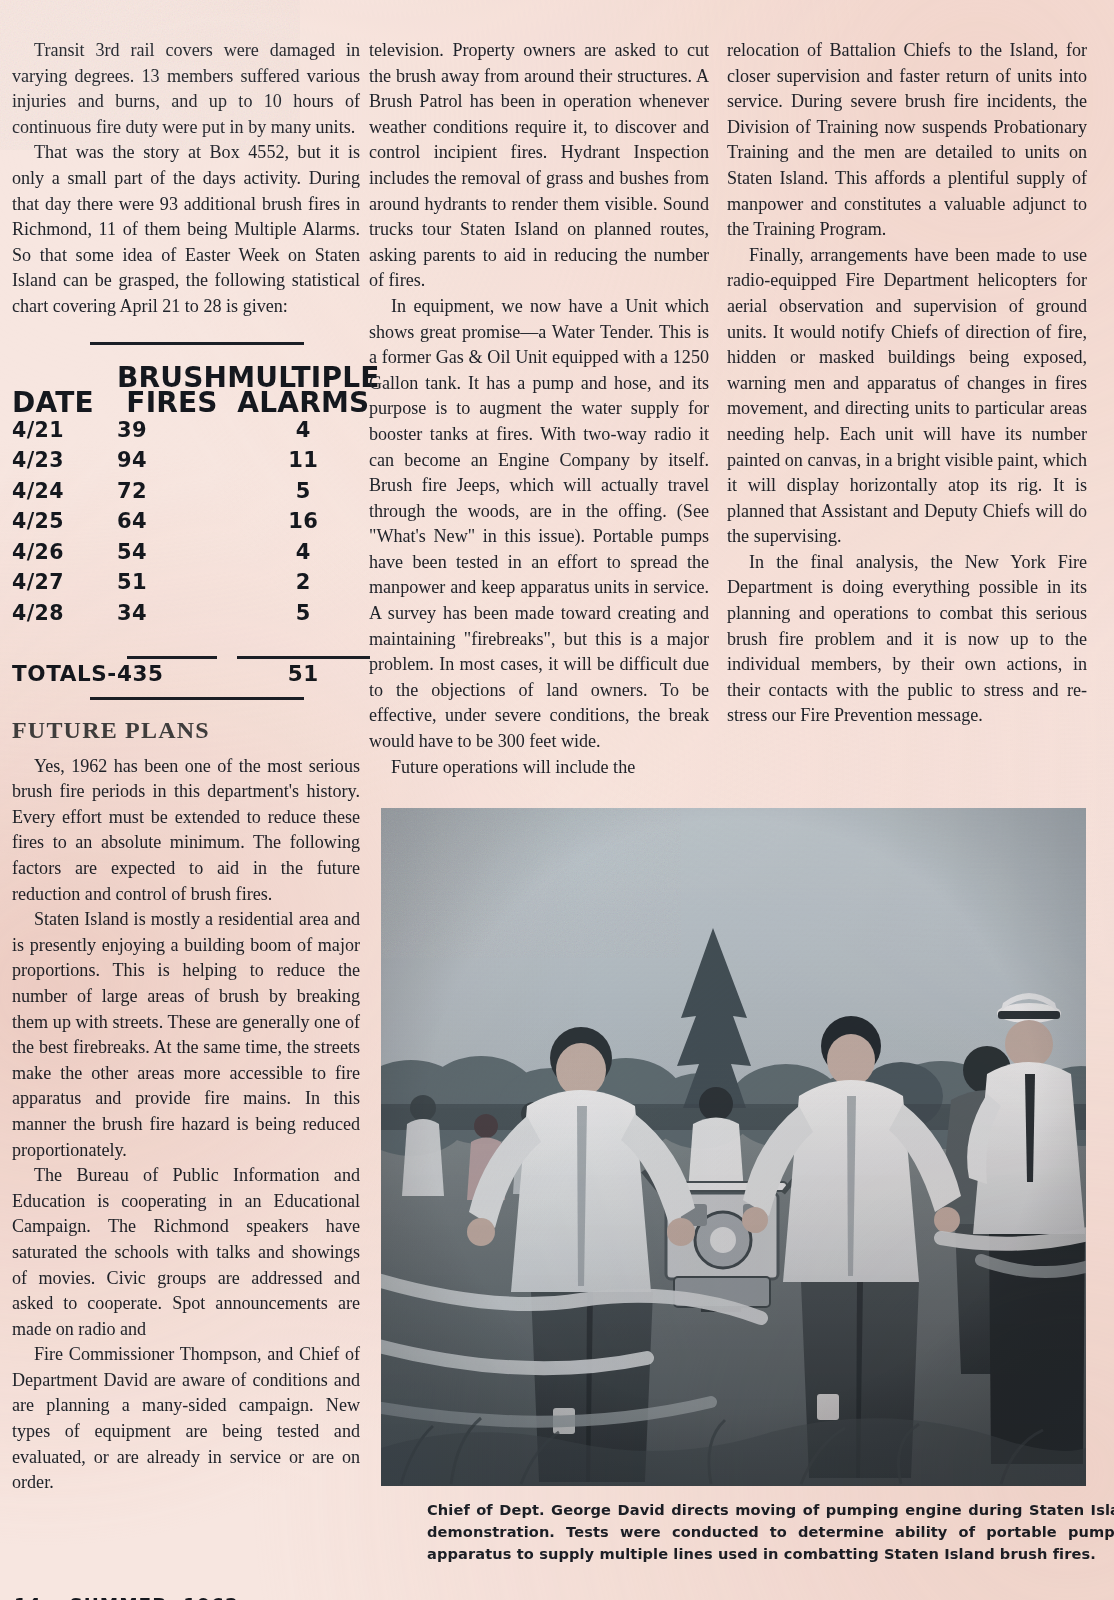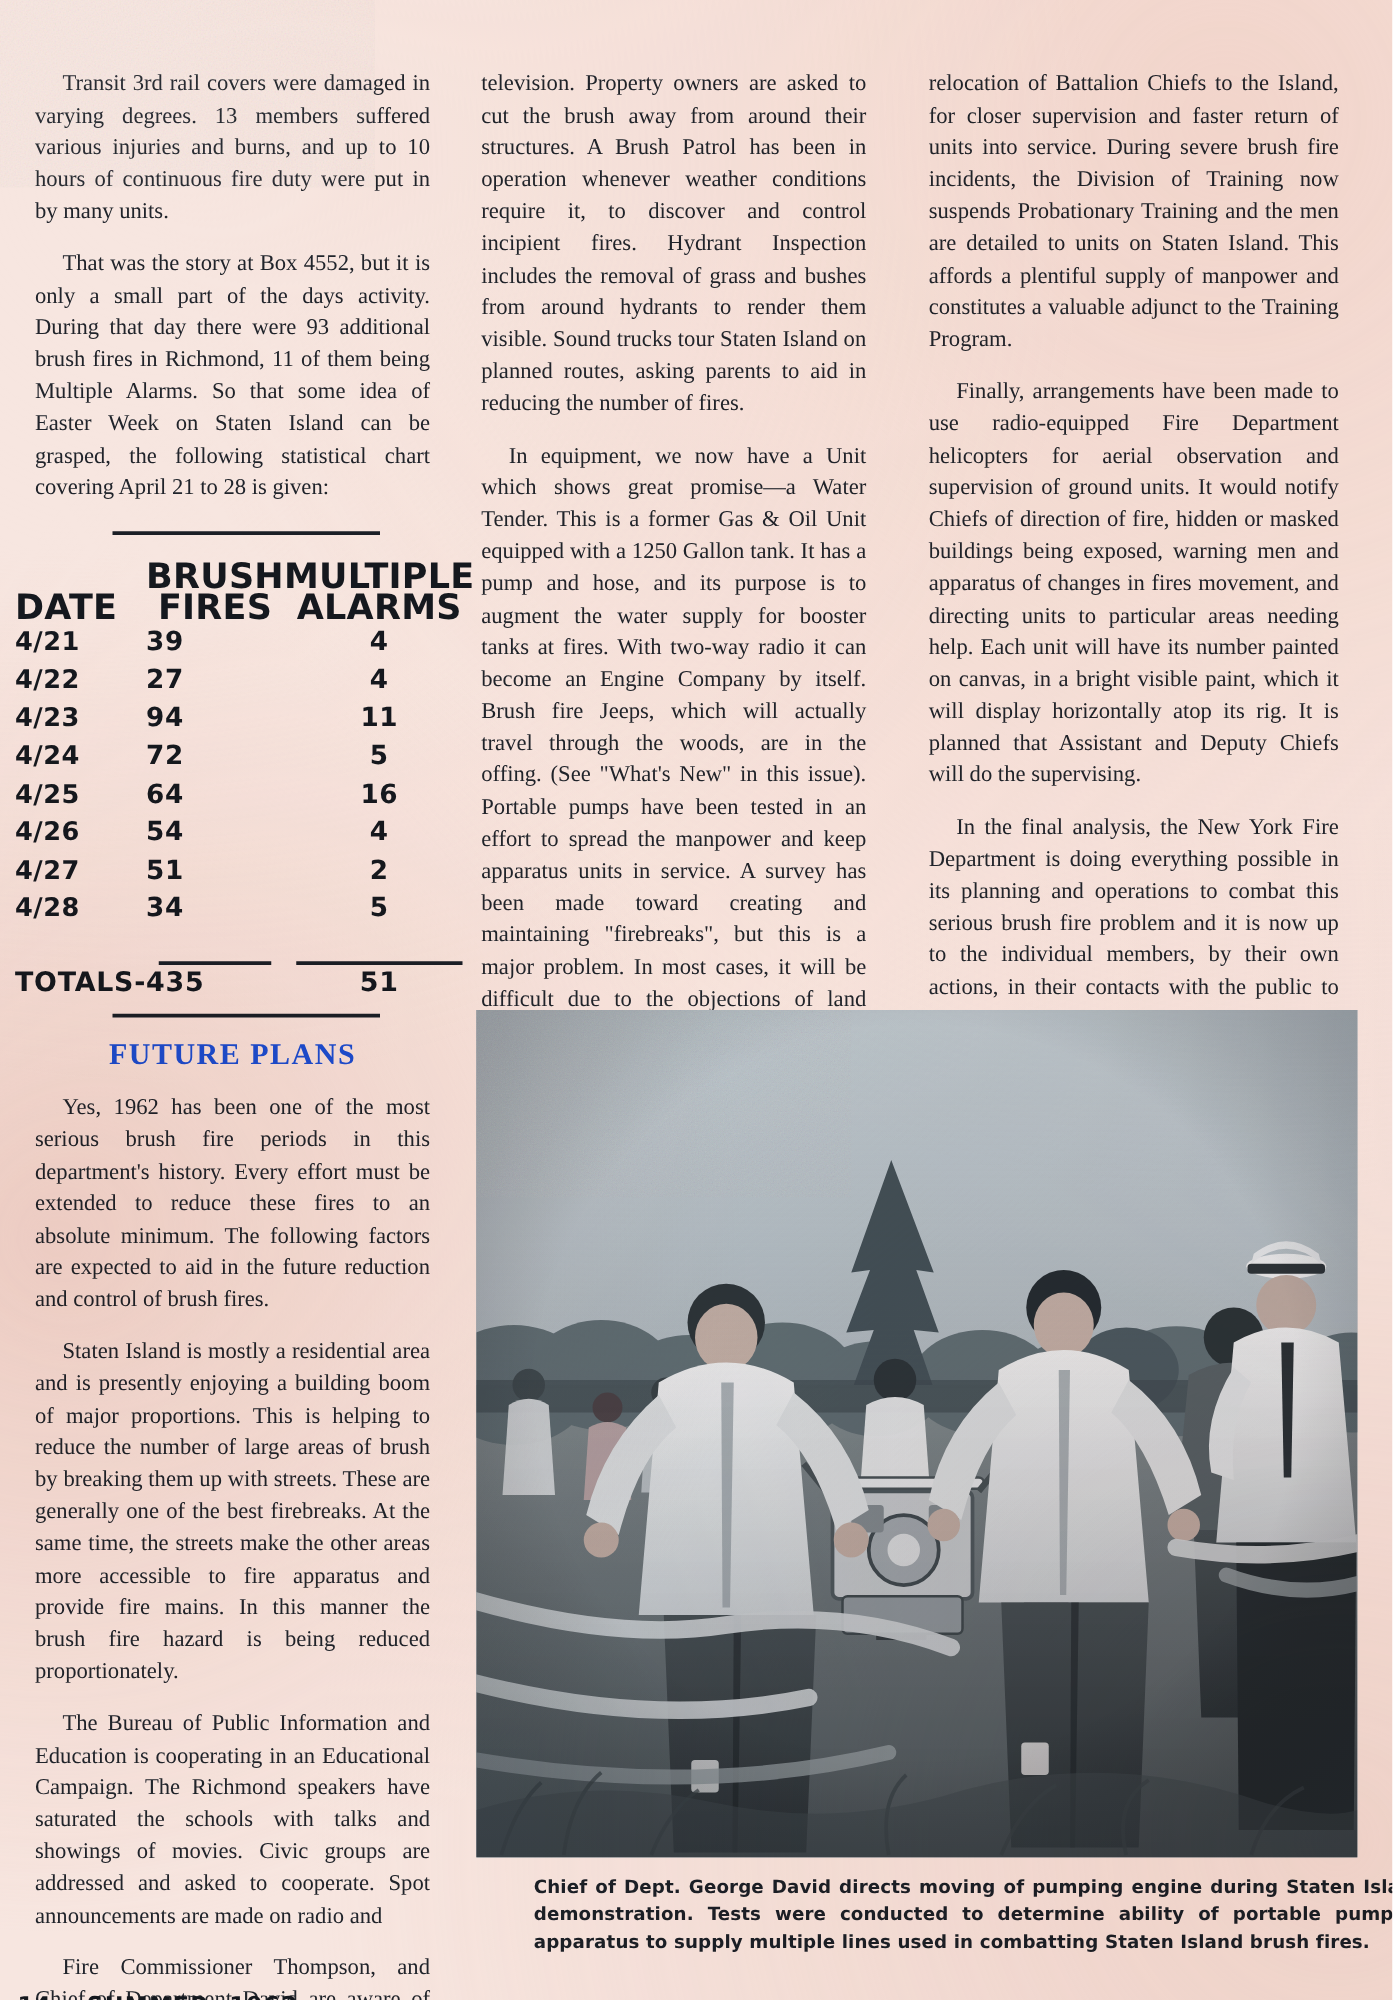--- a/index.html
+++ b/index.html
@@ -47,21 +47,21 @@
     text-align: justify;
     text-justify: inter-word;
     -webkit-hyphens: none;
     hyphens: none;
   }
   #col1 { left: 12px;  width: 348px; }
   #col2 { left: 369px; width: 340px; }
   #col3 { left: 727px; width: 360px; }
 
   .col p {
-    margin: 16px;
+    margin: 0;
     text-indent: 22px;
   }
   .col p.noindent { text-indent: 0; }
 
   
   #stats-table {
     margin: 22px 0 0 0;
     font-family: "DejaVu Sans", sans-serif;
   }
   #stats-table .rule-top {
@@ -110,27 +110,26 @@
     white-space: nowrap;
   }
   #stats-table .rule-bottom {
     height: 0;
     border-top: 3.5px solid #1b1f26;
     margin: 8px 56px 0 78px;
   }
 
   
   .section-heading {
-    text-align: center;
     font-family: "Liberation Serif", serif;
     font-weight: bold;
     font-size: 24px;
     letter-spacing: 1.2px;
     margin: 18px 0 10px 0;
-    color: #1d4ed8;
+    color: #404040;
   }
 
   
   #folio {
     position: absolute;
     left: 14px;
     top: 1594px;
     font-family: "DejaVu Sans", sans-serif;
     font-weight: bold;
     font-size: 18.5px;
@@ -205,25 +204,20 @@
             <th class="th-alarm">
               <span class="hdr-l1">MULTIPLE</span>
               <span class="hdr-l2">ALARMS</span>
             </th>
           </tr>
         </thead>
         <tbody>
           <tr>
             <td class="td-date">4/21</td>
             <td class="td-brush">39</td>
-            <td class="td-alarm">4</td>
-          </tr>
-          <tr>
-            <td class="td-date">4/22</td>
-            <td class="td-brush">27</td>
             <td class="td-alarm">4</td>
           </tr>
           <tr>
             <td class="td-date">4/23</td>
             <td class="td-brush">94</td>
             <td class="td-alarm">11</td>
           </tr>
           <tr>
             <td class="td-date">4/24</td>
             <td class="td-brush">72</td>

